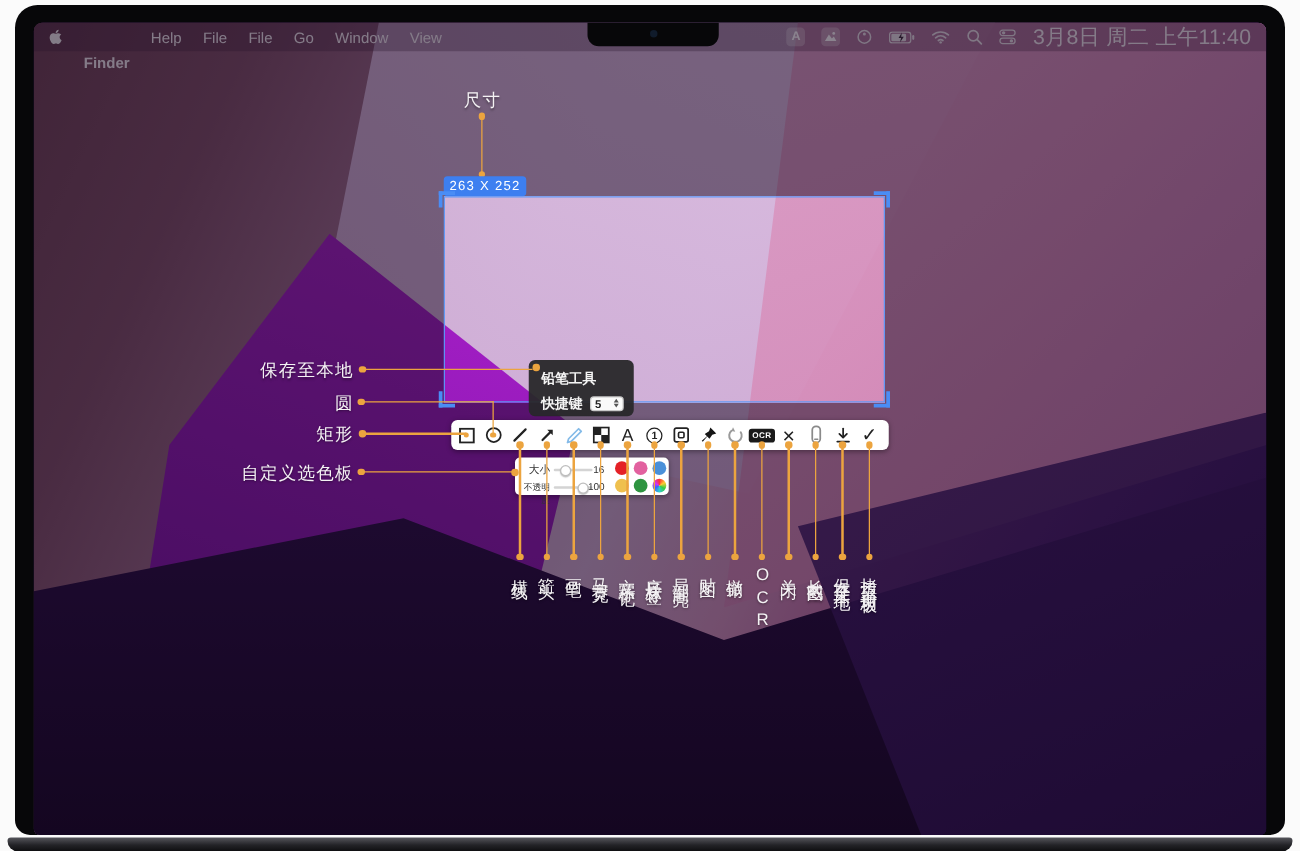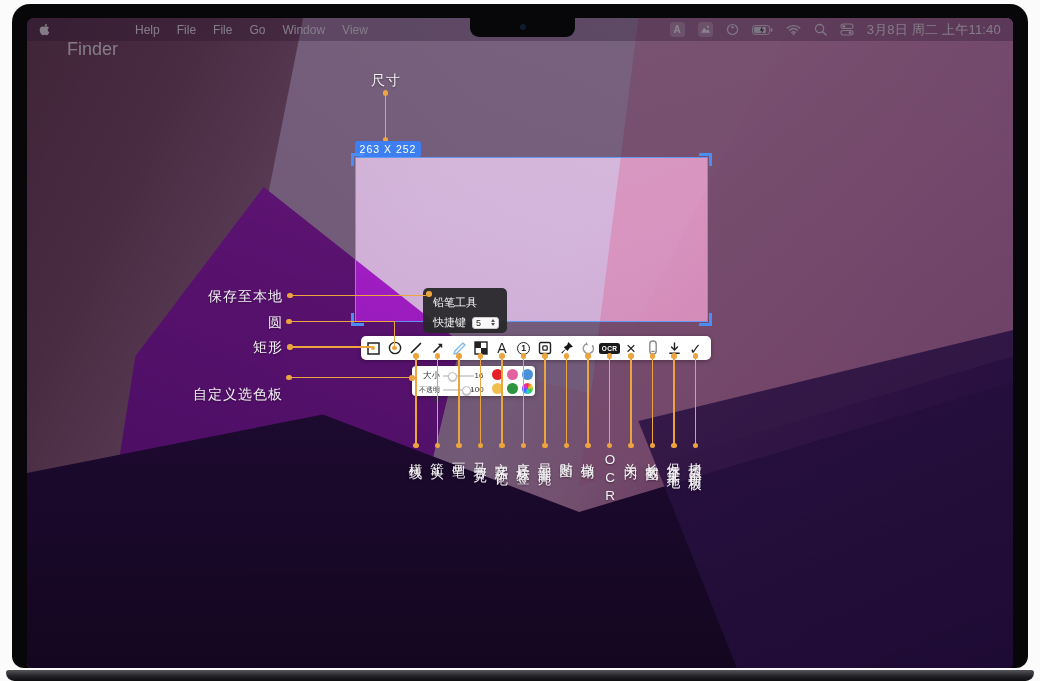--- a/index.html
+++ b/index.html
@@ -31,26 +31,26 @@
               clip-path:polygon(0 70%,30% 61%,56% 76%,100% 56%,100% 100%,0 100%); }
   .wp-glow  { background:linear-gradient(150deg,#5c2b8c,#2a1050);
               clip-path:polygon(62% 62%,100% 48%,100% 100%,72% 100%); opacity:.85; }
 
   
   .menubar { position:absolute; left:0; top:0; width:100%; height:23px;
              background:rgba(52,28,52,.30); display:flex; align-items:center;
              color:#f2eef2; font-size:12px; padding:0 12px; }
   .menubar .left { display:flex; align-items:center; gap:17px; }
   .menu-item { cursor:default; }
-  .app-name { font-weight:normal; font-size:18px;margin-top:40px; }
+  .app-name { font-weight:bold; font-size:12px;margin-top:40px; }
   .menubar .right { margin-left:auto; display:flex; align-items:center; gap:13px; }
   .badge { width:15px; height:15px; border-radius:3.5px; background:rgba(255,255,255,.28);
            display:flex; align-items:center; justify-content:center;
            font-size:10px; font-weight:bold; color:#fff; }
-  .clock { font-size:13px; white-space:nowrap; letter-spacing:.2px; }
+  .clock { font-size:17px; white-space:nowrap; letter-spacing:.2px; }
   .sicon { display:flex; align-items:center; }
 
   
   .dim { position:absolute; left:328px; top:139px; width:353px; height:165px;
          box-shadow:0 0 0 2000px rgba(22,8,30,.50); pointer-events:none; }
 
   
   .notch { position:absolute; left:443px; top:0; width:105px; height:19px;
            background:#070709; border-radius:0 0 9px 9px; }
   .cam { position:absolute; left:50px; top:6px; width:6px; height:6px;
@@ -79,21 +79,21 @@
   .llabel { position:absolute; left:140px; width:116px; text-align:right;
             color:#f4f2f4; font-size:14px; letter-spacing:1px;
             text-shadow:0 1px 2px rgba(0,0,0,.4); }
   .vlabel { position:absolute; top:434px; writing-mode:vertical-rl; text-orientation:upright;
             color:#f4f2f4; font-size:13.5px; letter-spacing:3px; width:16px;
             text-shadow:0 1px 2px rgba(0,0,0,.4); }
 
   
   .tooltip { position:absolute; left:396px; top:270px; width:84px; height:45px;
              background:rgba(40,40,42,.95); border-radius:5px; color:#f5f5f5;
-             font-size:11px; padding:7px 0 0 10px; }
+             font-size:11px; padding:7px 0 0 10px;font-weight:bold; }
   .tt-row2 { margin-top:5px; display:flex; align-items:center; gap:6px; }
   .stepper { width:27px; height:12px; background:#fafafa; border:1px solid #c9c9c9;
              border-radius:3px; display:flex; align-items:center; color:#222;
              font-size:9px; padding:0 3px; justify-content:space-between; }
   .step-arrows { display:flex; flex-direction:column; gap:1px; }
   .step-arrows b { width:0; height:0; border-left:2.5px solid transparent;
                    border-right:2.5px solid transparent; display:block; }
   .arr-up { border-bottom:3px solid #555; } .arr-dn { border-top:3px solid #555; }
 
   
@@ -351,21 +351,21 @@
 
     <div class="llabel" style="top:296px;">圆</div>
     <span class="dot" style="left:259px;top:300.5px;"></span>
     <div class="hline" style="left:264px;top:302.5px;width:104px;"></div>
     <div class="vline" style="left:366.8px;top:303px;height:26px;"></div>
 
     <div class="llabel" style="top:321px;">矩形</div>
     <span class="dot" style="left:260px;top:326px;"></span>
     <div class="hline" style="left:265px;top:328px;width:81px;"></div>
 
-    <div class="llabel" style="top:368px;font-family:Liberation Serif, serif;">自定义选色板</div>
+    <div class="llabel" style="top:352px;font-family:Liberation Serif, serif;">自定义选色板</div>
     <span class="dot" style="left:259px;top:356.5px;"></span>
     <div class="hline" style="left:264px;top:358.5px;width:119px;"></div>
 
     <div class="vline lbl" style="left: 388.2px; top: 340px; height: 88px;"></div>
     <div class="vline lbl" style="left: 409.8px; top: 340px; height: 88px;"></div>
     <div class="vline lbl" style="left: 431.2px; top: 340px; height: 88px;"></div>
     <div class="vline lbl" style="left: 452.8px; top: 340px; height: 88px;"></div>
     <div class="vline lbl" style="left: 474.2px; top: 340px; height: 88px;"></div>
     <div class="vline lbl" style="left: 495.8px; top: 340px; height: 88px;"></div>
     <div class="vline lbl" style="left: 517.2px; top: 340px; height: 88px;"></div>

